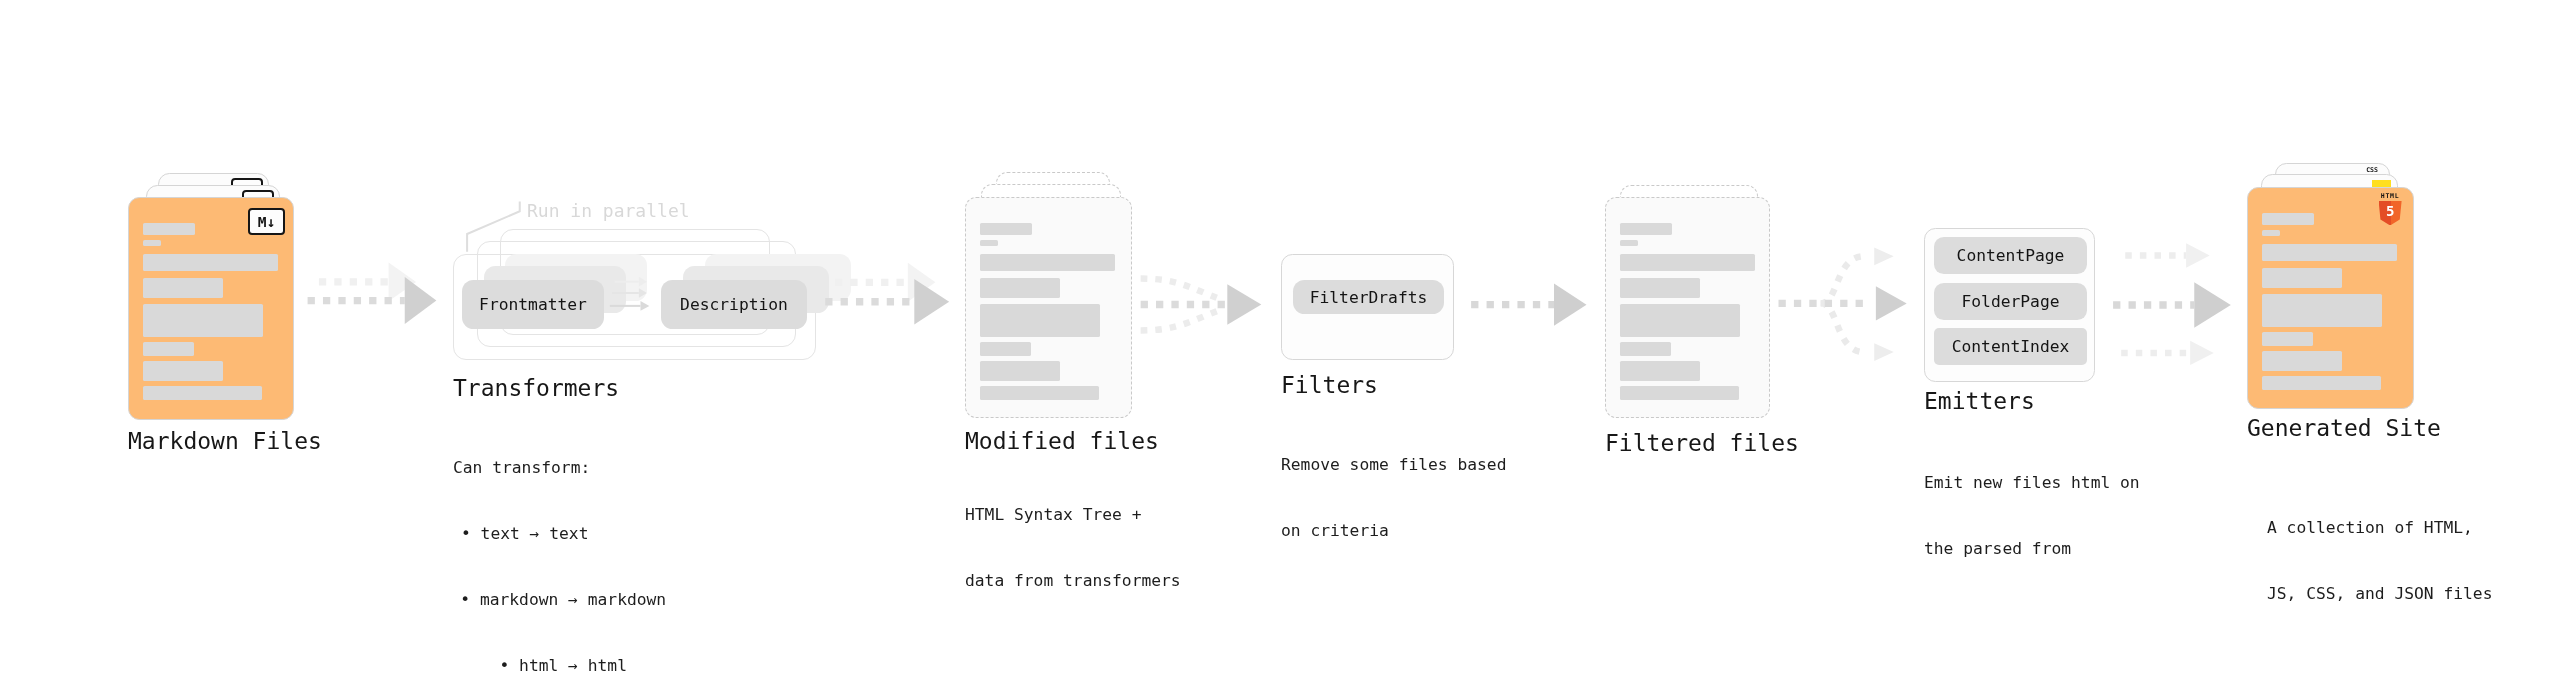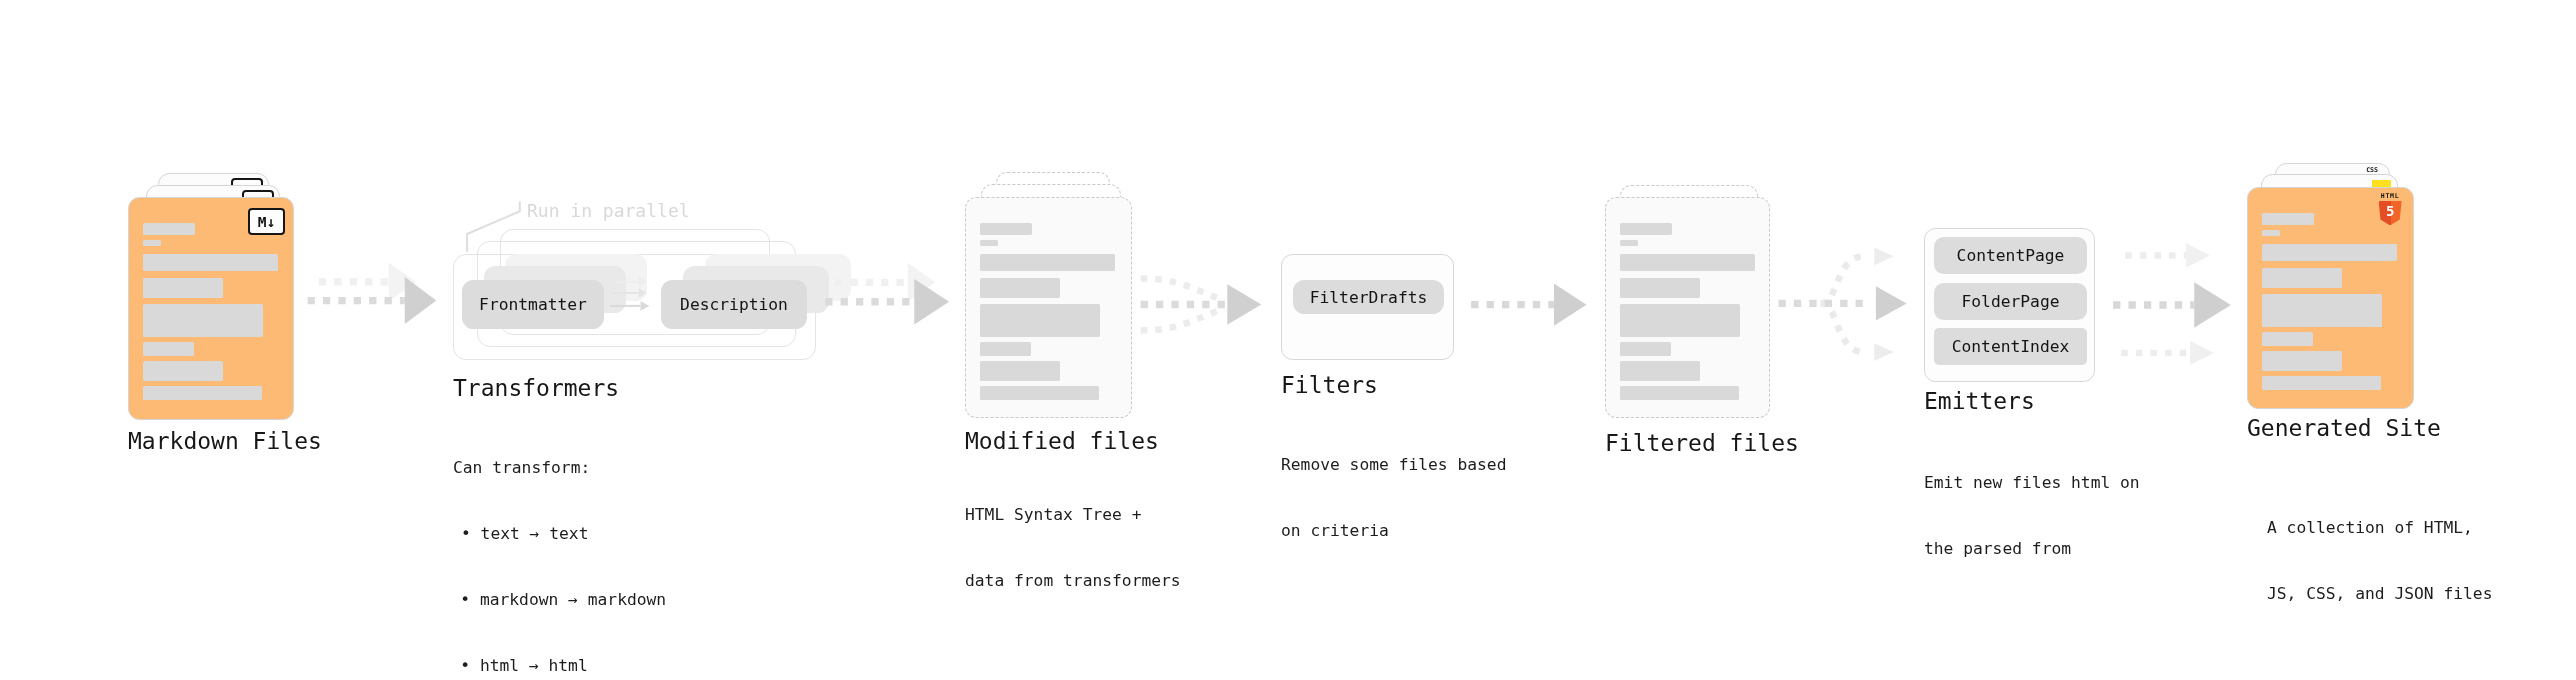--- a/index.html
+++ b/index.html
@@ -99,21 +99,21 @@
     <svg class="abs" style="left:459px;top:195px;" width="81" height="65" viewBox="0 0 100 80">
       <path d="M10 70 L10 48 L75 20 L75 8" stroke="#dedede" stroke-width="2.5" fill="none"></path>
     </svg>
     <div class="annotation" style="left:527px;top:200px;">Run in parallel</div>
 
     <div class="heading" style="left:453px;top:375px;">Transformers</div>
     <div class="sub" style="left:453px;top:413px;">
       <div>Can transform:</div>
       <div style="margin-left:8px;">• text → text</div>
       <div style="margin-left:7.3px;">• markdown → markdown</div>
-      <div style="margin-left:7.3px;">• html → html</div>
+      <div style="margin-left:7.3px;text-align:center;">• html → html</div>
     </div>
   </div>
 
   <svg class="abs" style="left:817px;top:258px;" width="146" height="81" viewBox="0 0 180 100">
     <line x1="22" y1="30" x2="112" y2="30" stroke="#f0f0f0" stroke-width="9" stroke-dasharray="9 10"></line>
     <polygon points="112,6 112,54 146,30" fill="#f3f3f3"></polygon>
     <line x1="10" y1="54" x2="120" y2="54" stroke="#dbdbdb" stroke-width="9" stroke-dasharray="9 10"></line>
     <polygon points="120,26 120,82 163,54" fill="#d0d0d0"></polygon>
   </svg>
 

